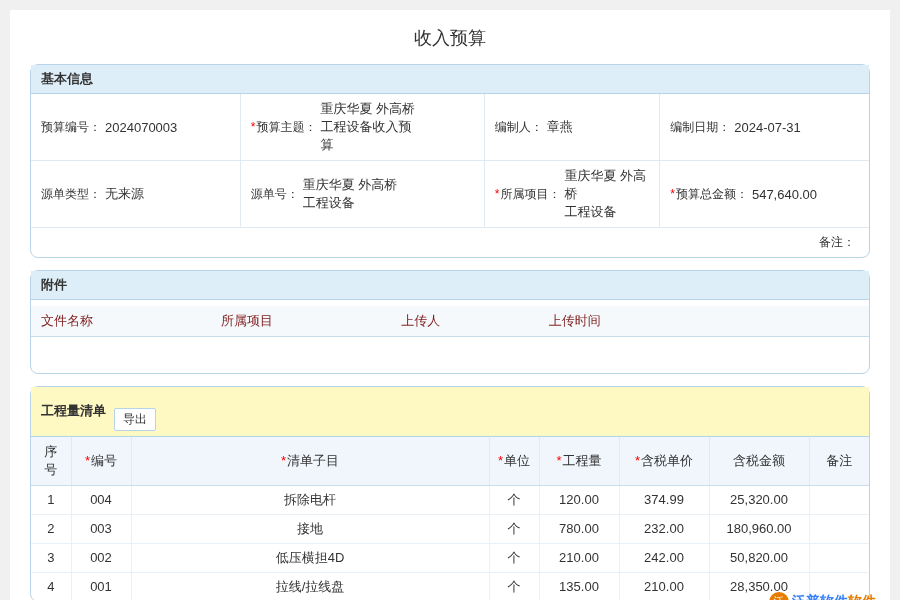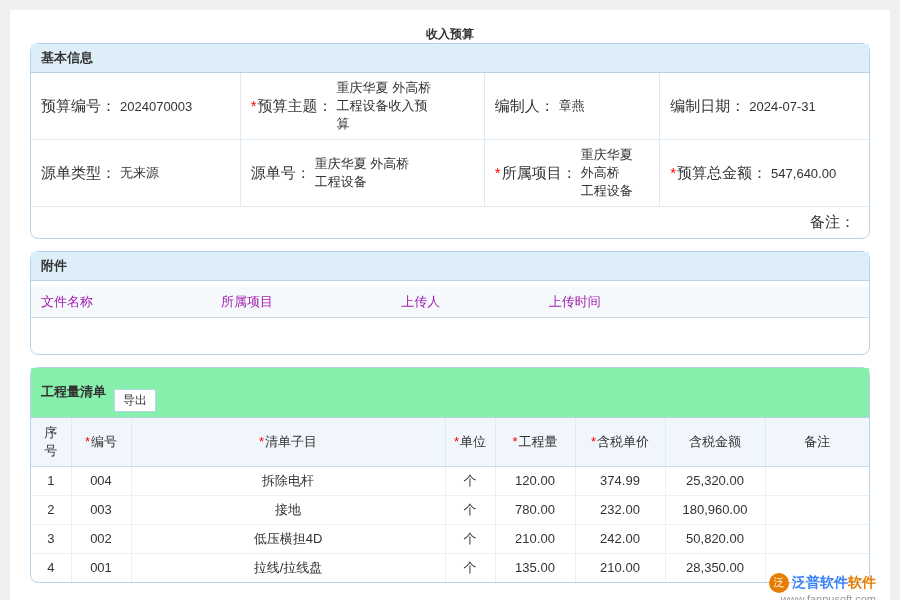--- a/index.html
+++ b/index.html
@@ -15,24 +15,24 @@
     }
     .page {
       background: #fff;
       width: 880px;
       min-height: 580px;
       padding: 16px 20px 20px 20px;
       position: relative;
     }
     .page-title {
       text-align: center;
-      font-size: 12px;
-      font-weight: bold;
-      color: #333;
-      margin-bottom: 0;
+      font-size: 18px;
+      font-weight: normal;
+      color: #333;
+      margin-bottom: 14px;
     }
     .section {
       border: 1px solid #b8d4e8;
       margin-bottom: 12px;
       border-radius: 8px;
     }
     .section-header {
       background: #ddeef8;
       padding: 5px 10px;
       font-weight: bold;
@@ -61,21 +61,21 @@
       padding: 6px 10px;
       flex: 1;
       border-right: 1px solid #e0eaf3;
     }
     .basic-cell:last-child {
       border-right: none;
     }
     .cell-label {
       white-space: nowrap;
       color: #333;
-      font-size: 15px;
+      font-size: 12px;
     }
     .cell-label.req::before {
       content: '*';
       color: red;
       margin-right: 1px;
     }
     .cell-value {
       color: #333;
       padding-left: 4px;
       font-size: 13px;
@@ -84,30 +84,30 @@
     .attach-table {
       width: 100%;
       border-collapse: collapse;
     }
     .attach-table th {
       background: #f5f9fc;
       border-bottom: 1px solid #c8dcea;
       padding: 6px 10px;
       text-align: left;
       font-weight: normal;
-      color: #a21caf;
+      color: #7f1d1d;
       font-size: 13px;
     }
     .attach-table td {
       padding: 6px 10px;
       font-size: 13px;
     }
     
     .works-header {
-      background: #86efac;
+      background: #fef9c3;
       padding: 5px 10px;
       display: flex;
       align-items: center;
       gap: 8px;
       border-bottom: 1px solid #b8d4e8;
     }
     .works-title {
       font-weight: bold;
       color: #333;
       font-size: 13px;
@@ -257,21 +257,21 @@
     <table class="works-table">
       <thead>
         <tr>
           <th style="width:40px">序号</th>
           <th style="width:60px" class="req">编号</th>
           <th class="req">清单子目</th>
           <th style="width:50px" class="req">单位</th>
           <th style="width:80px" class="req">工程量</th>
           <th style="width:90px" class="req">含税单价</th>
           <th style="width:100px">含税金额</th>
-          <th style="width:104px">备注</th>
+          <th style="width:60px">备注</th>
         </tr>
       </thead>
       <tbody id="works-tbody">
       <tr>
             <td>1</td>
             <td>004</td>
             <td>拆除电杆</td>
             <td>个</td>
             <td>120.00</td>
             <td>374.99</td>

